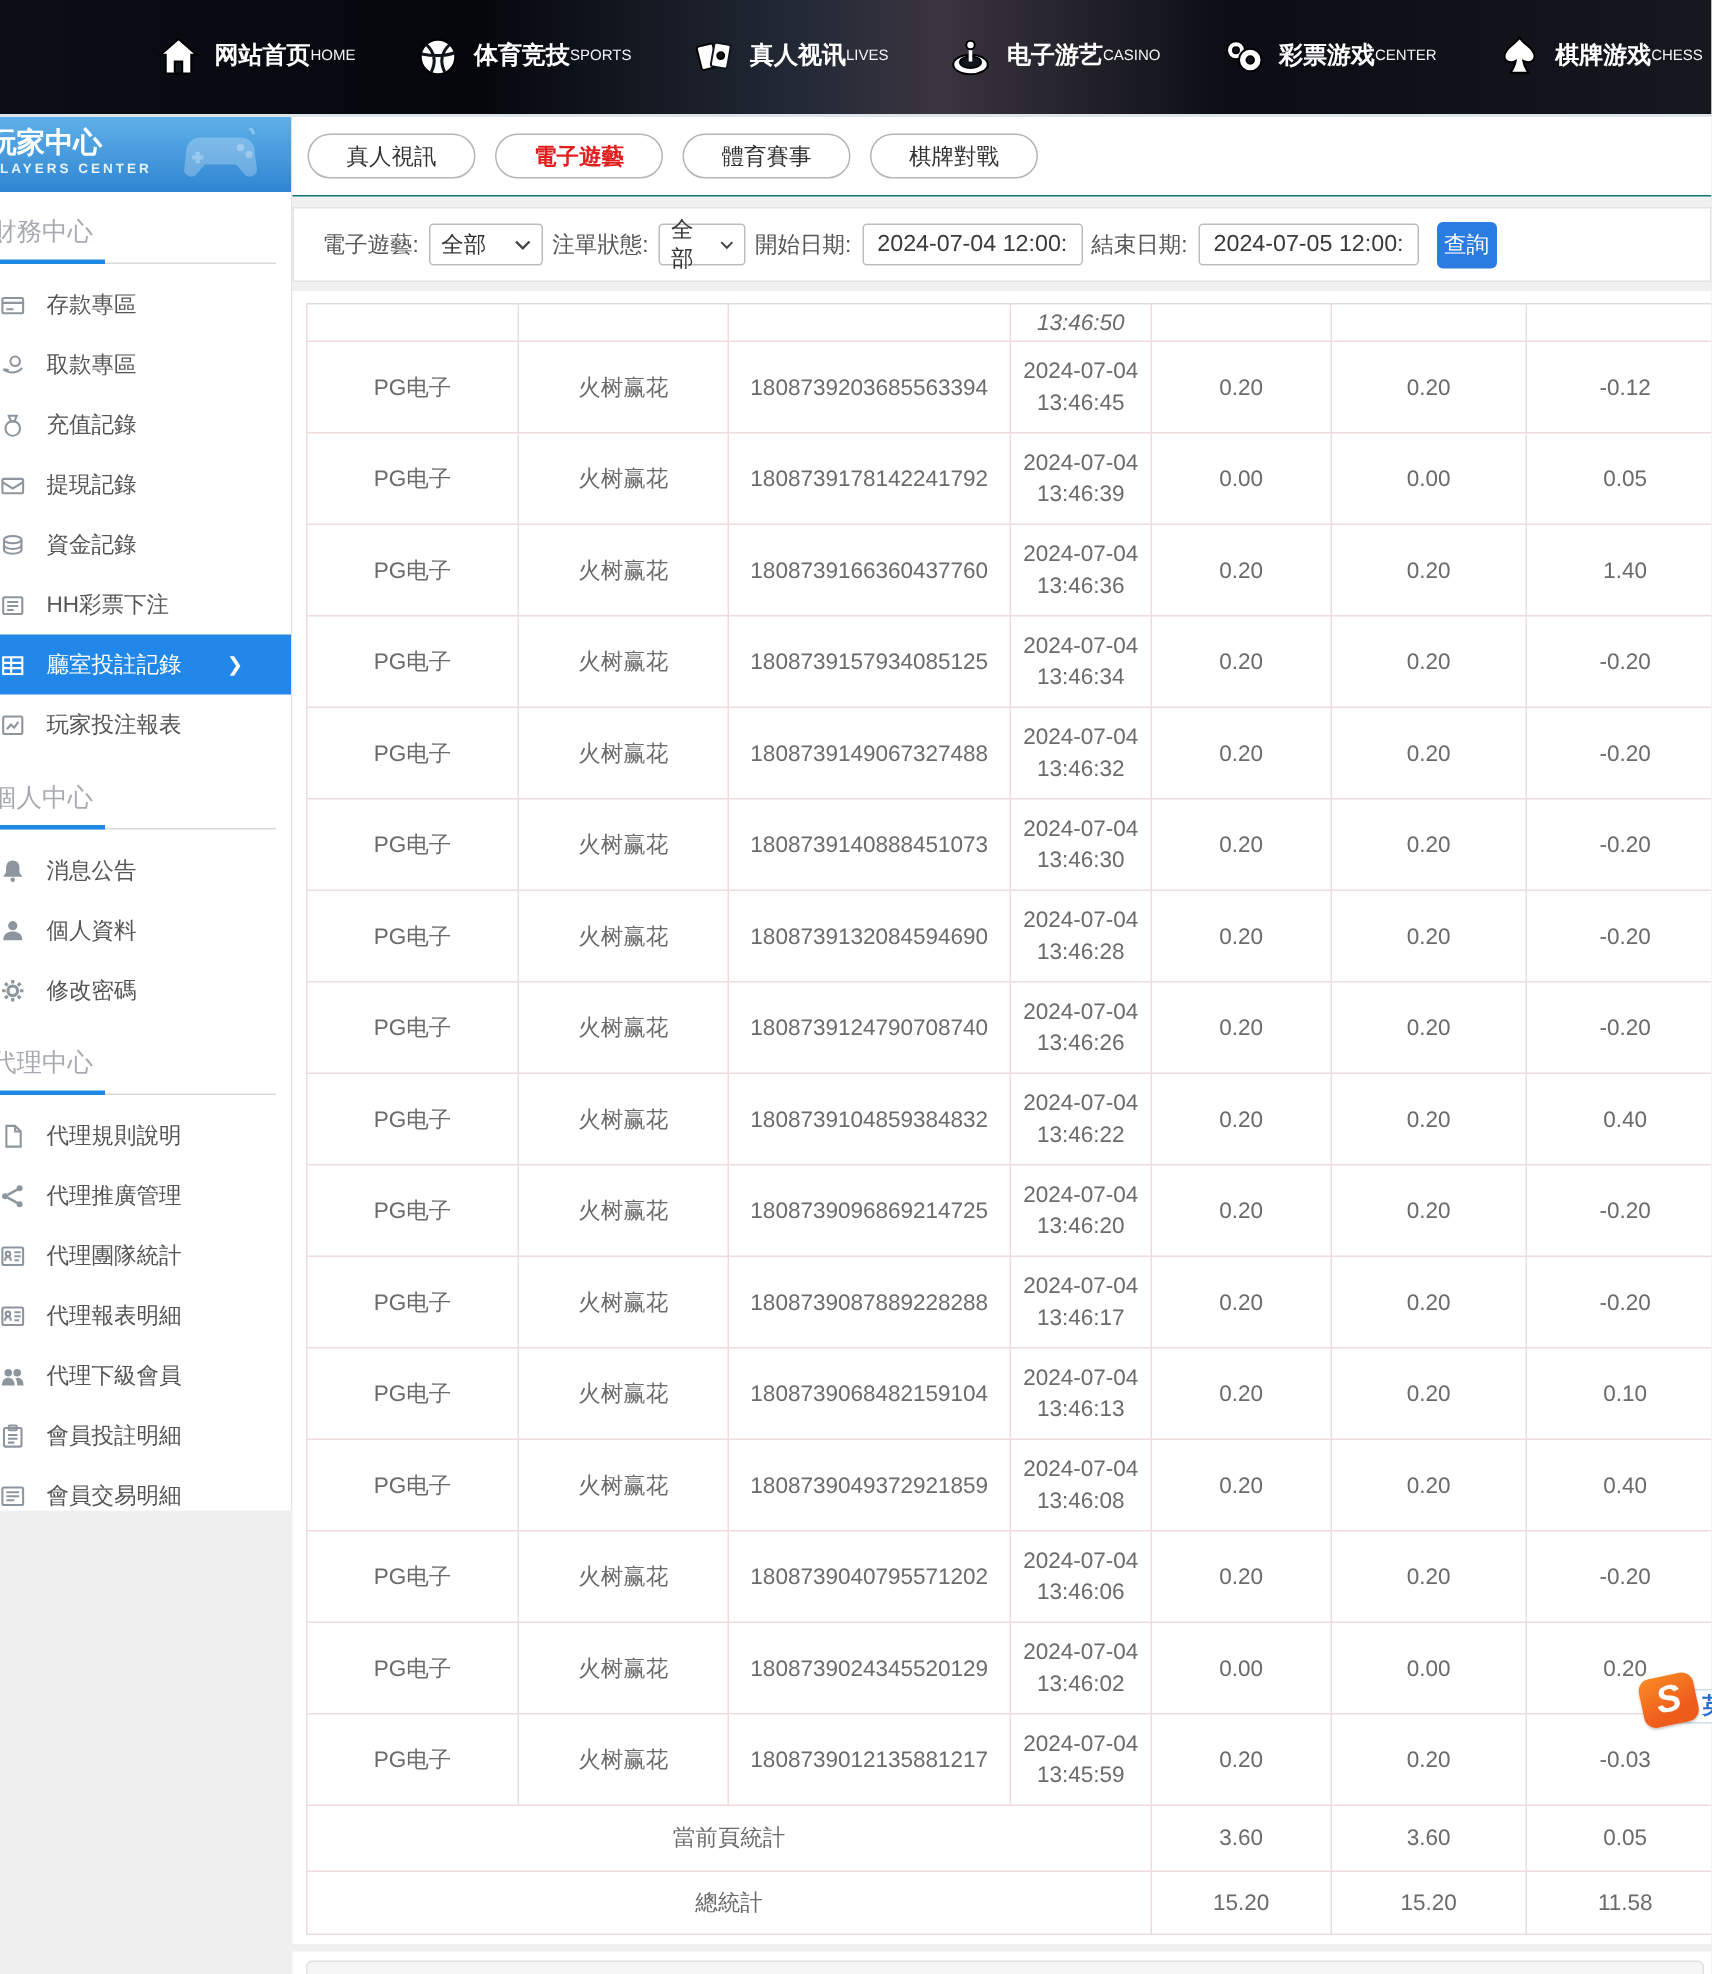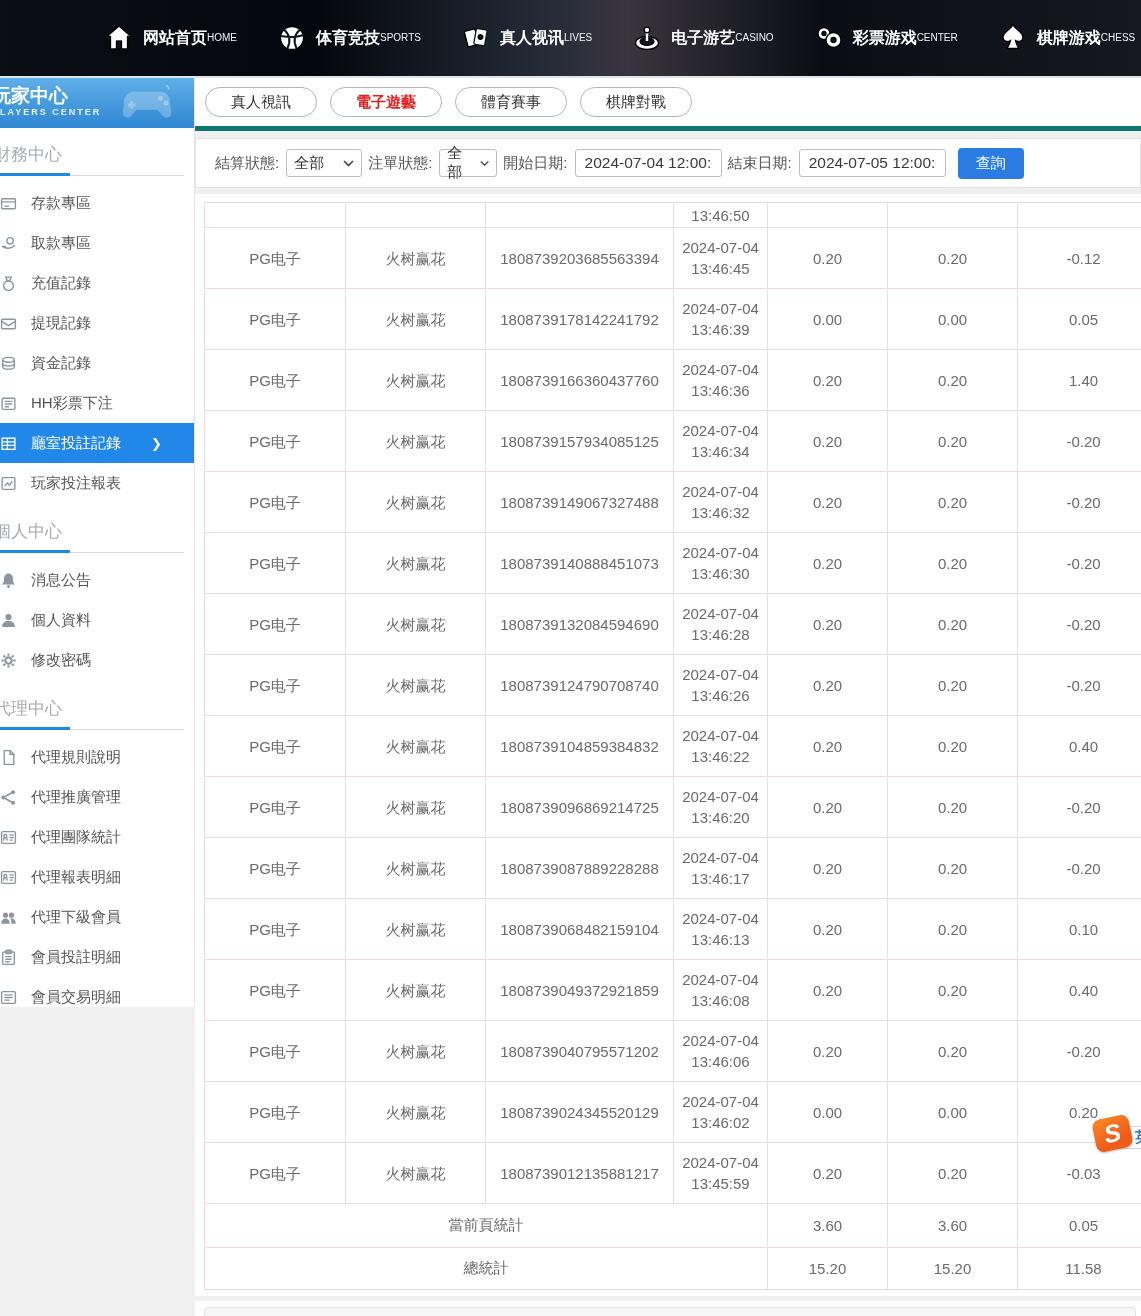--- a/index.html
+++ b/index.html
@@ -34,46 +34,46 @@
   .sb-item .sb-ico { width:17px; height:17px; color:#8d969e; margin-right:14px; flex:0 0 auto; }
   .sb-item .sb-label { font-size:15px; color:#555; }
   .sb-item.active { background:#2187e8; }
   .sb-item.active .sb-label { color:#fff; }
   .sb-item.active .sb-ico { color:#fff; }
   .sb-item.active .sb-arrow { margin-left:auto; margin-right:32px; color:#fff; font-size:13px; }
 
   
   .main { flex:1; min-width:0; }
   .tabs-panel { height:53px; background:#fff; display:flex; align-items:center;
-    padding-left:10px; border-bottom:5px solid #0f766e; }
+    padding-left:10px; border-bottom:1px solid #0f766e; }
   .pill { height:30px; padding:0 25px; border:1px solid #b5b5b5; border-radius:16px;
     background:#fff; display:inline-flex; align-items:center; margin-right:13px;
     font-size:15px; color:#333; cursor:pointer; white-space:nowrap; }
   .pill.active { color:#e21f1f; font-weight:bold; }
 
   .filter-panel { height:50px; margin-top:7px; background:#fff; border:1px solid #e2e2e2;
     display:flex; align-items:center; padding-left:13px; }
   .f-label { font-size:15px; color:#555; margin:0 7px 0 6px; white-space:nowrap; }
   .f-select { display:inline-flex; align-items:center; justify-content:space-between;
     height:28px; border:1px solid #bdbdbd; border-radius:3px; background:#fff;
     padding:0 7px; font-size:15px; color:#333; cursor:pointer; }
   .f-chev { width:11px; height:7px; margin-left:8px; }
   .f-input { height:28px; border:1px solid #bdbdbd; border-radius:3px; font-size:15.5px;
     color:#3a3a3a; padding:0 9px; width:147px;
     font-family:"Liberation Sans","DejaVu Sans",sans-serif; }
-  .f-btn { margin-left:12px; height:31px; width:66px; background:#2b7ce2; color:#fff;
+  .f-btn { margin-left:12px; height:31px; width:40px; background:#2b7ce2; color:#fff;
     border:none; border-radius:4px; font-size:15px; cursor:pointer;
     font-family:inherit; }
 
   .table-panel { background:#fff; margin-top:6px; padding:8px 0 6px 9px; overflow:hidden; }
   table.bets { border-collapse:collapse; width:945px; table-layout:fixed; }
   table.bets td { border:1px solid #efdbdb; text-align:center; color:#6b6b6b;
     font-size:15px; padding:0 4px; overflow:hidden; }
   tr.data-row td { height:61px; line-height:21px; }
-  tr.partial-row td { height:25px; border-top-color:#dcdcdc; }
+  tr.partial-row td { height:25px; border-top-color:#dcdcdc;font-style:italic; }
   td.dt { white-space:pre-line; }
   tr.summary-row td { font-size:15px; }
   tr.summary-row.cur td { height:44px; }
   tr.summary-row.total td { height:42px; }
 
   .bottom-panel { background:#fff; margin-top:5px; padding:6px 0 0 9px; height:26px; overflow:visible; }
   .pag-bar { height:40px; background:#f6f6f6; border:1px solid #e2e2e2; border-radius:4px; width:932px; }
 
   
   .sogou { position:absolute; left:1094px; top:1117px; width:120px; height:38px; z-index:9; }
@@ -340,21 +340,21 @@
 
   <main class="main">
     <div class="tabs-panel" id="tabs">
         <div class="pill">真人視訊</div>
         <div class="pill active">電子遊藝</div>
         <div class="pill">體育賽事</div>
         <div class="pill">棋牌對戰</div>
       </div>
 
     <div class="filter-panel">
-      <span class="f-label">結算狀態:</span>
+      <span class="f-label">電子遊藝:</span>
       <div class="f-select" style="width:76px">
         <span>全部</span>
         <svg class="f-chev" viewBox="0 0 11 7">
             <path d="M1 1 L5.5 5.5 L10 1" stroke="#444" stroke-width="1.6" fill="none"></path>
           </svg>
       </div>
       <span class="f-label">注單狀態:</span>
       <div class="f-select" style="width:58px">
         <span>全部</span>
         <svg class="f-chev" viewBox="0 0 11 7">

